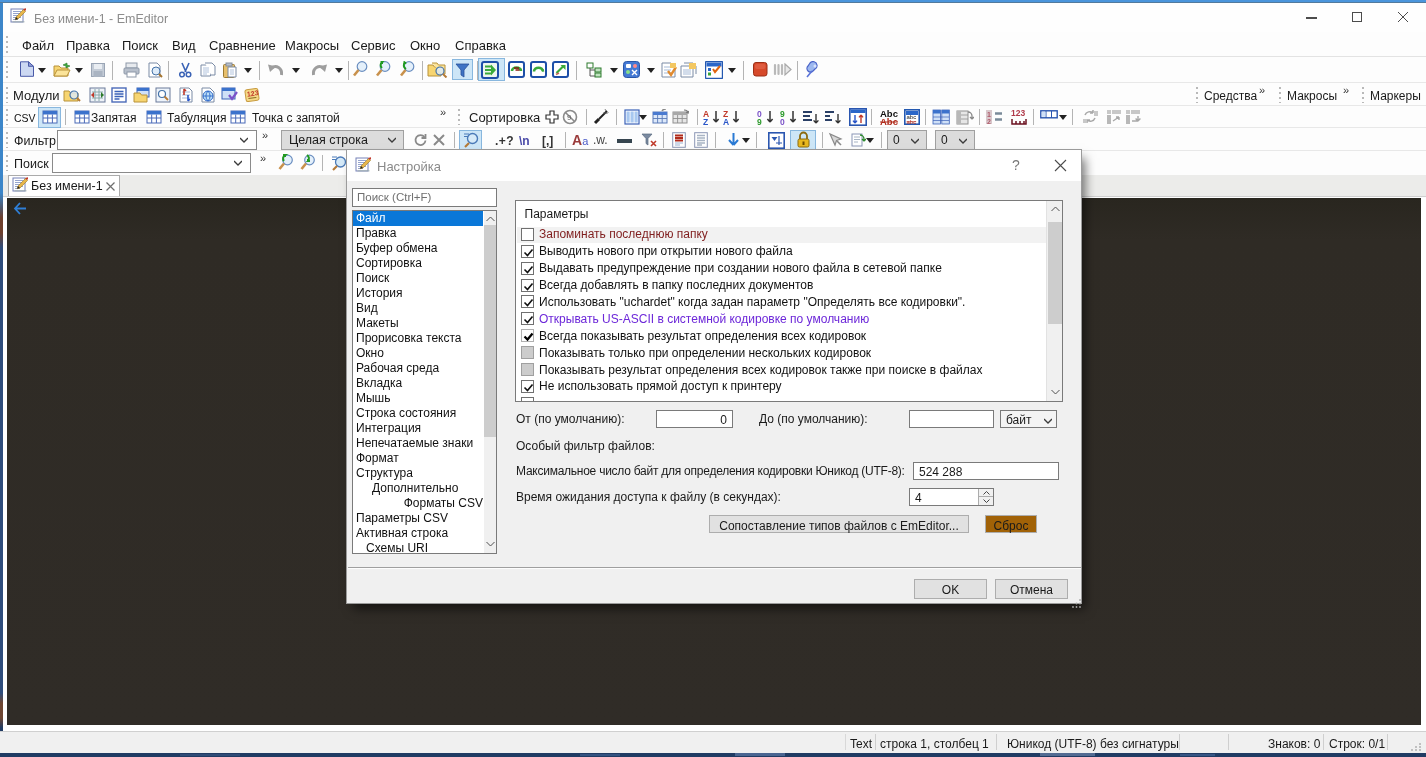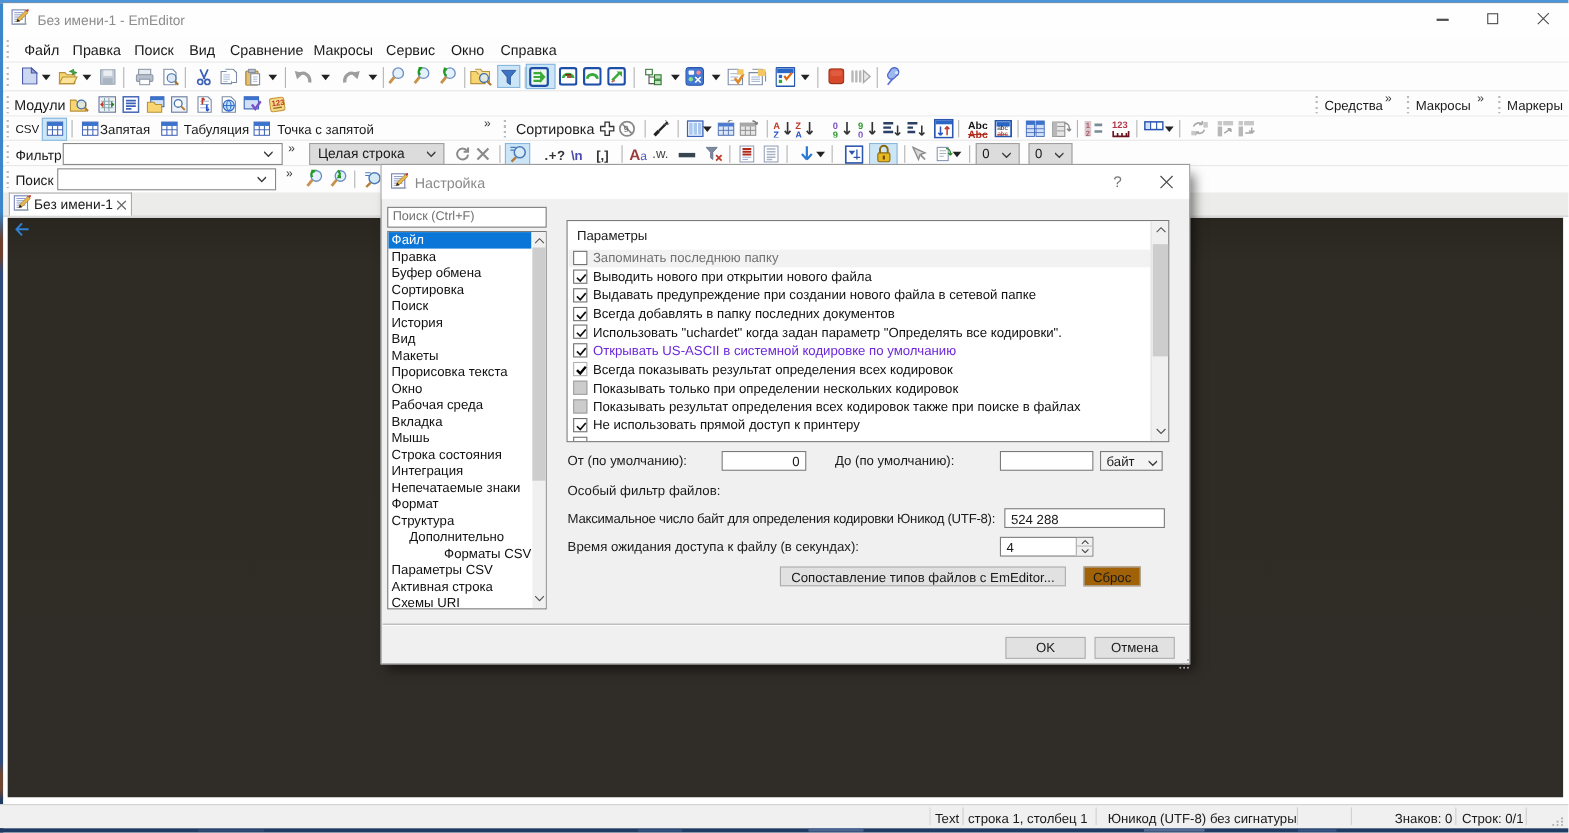--- a/index.html
+++ b/index.html
@@ -645,39 +645,39 @@
         <div style="height:15.04px;line-height:15px;padding-left:3px;white-space:nowrap;overflow:hidden;">Мышь</div>
         <div style="height:15.04px;line-height:15px;padding-left:3px;white-space:nowrap;overflow:hidden;">Строка состояния</div>
         <div style="height:15.04px;line-height:15px;padding-left:3px;white-space:nowrap;overflow:hidden;">Интеграция</div>
         <div style="height:15.04px;line-height:15px;padding-left:3px;white-space:nowrap;overflow:hidden;">Непечатаемые знаки</div>
         <div style="height:15.04px;line-height:15px;padding-left:3px;white-space:nowrap;overflow:hidden;">Формат</div>
         <div style="height:15.04px;line-height:15px;padding-left:3px;white-space:nowrap;overflow:hidden;">Структура</div>
         <div style="height:15.04px;line-height:15px;padding-left:19px;white-space:nowrap;overflow:hidden;">Дополнительно</div>
         <div style="height:15.04px;line-height:15px;padding-left:15px;white-space:nowrap;overflow:hidden;text-align:right;">Форматы CSV</div>
         <div style="height:15.04px;line-height:15px;padding-left:3px;white-space:nowrap;overflow:hidden;">Параметры CSV</div>
         <div style="height:15.04px;line-height:15px;padding-left:3px;white-space:nowrap;overflow:hidden;">Активная строка</div>
-        <div style="height:15.04px;line-height:15px;padding-left:3px;white-space:nowrap;overflow:hidden;">Схемы URI</div>
+        <div style="height:15.04px;line-height:15px;padding-left:13px;white-space:nowrap;overflow:hidden;">Схемы URI</div>
       </div>
     <div class="abs" style="left:131px;top:0;width:12.5px;height:342px;background:#f0f0f0">
       <svg class="abs" style="left:2px;top:5px" width="9" height="6">
           <path d="M0.5 5 L4.5 1 L8.5 5" stroke="#505050" fill="none"></path>
         </svg>
       <div class="abs" style="left:0;top:14px;width:12.5px;height:212px;background:#cdcdcd"></div>
       <svg class="abs" style="left:2px;top:330px" width="9" height="6">
           <path d="M0.5 1 L4.5 5 L8.5 1" stroke="#505050" fill="none"></path>
         </svg>
     </div>
   </div>
 
   <div class="abs" style="left:167.5px;top:50px;width:548px;height:201.5px;background:#fff;border:1px solid #7a7a7a;overflow:hidden">
     <div class="abs t12" style="left:9px;top:6px">Параметры</div>
     <div class="abs" style="left:1px;top:25.8px;width:529px;height:16.5px;background:#f2f2f2"></div>
     <div id="chkrows">
         <div style="position:absolute;left:5px;top:26.8px;width:13px;height:13px;background:#fff;border:1px solid #707070"></div>
-        <div style="position:absolute;left:23.5px;top:26.3px;font-size:12px;color:#737373;white-space:nowrap">Запоминать последнюю папку</div>
+        <div style="position:absolute;left:23.5px;top:26.3px;font-size:12px;color:#7f1d1d;white-space:nowrap">Запоминать последнюю папку</div>
         <div style="position:absolute;left:5px;top:43.7px;width:13px;height:13px;background:#fff;border:1px solid #707070">
           <svg width="13" height="13" style="position:absolute;left:0;top:0">
             <path d="M2.5 6.5 L5.5 9.5 L10.5 3.5" stroke="#111" stroke-width="1.6" fill="none"></path>
           </svg>
         </div>
         <div style="position:absolute;left:23.5px;top:43.2px;font-size:12px;color:#111;white-space:nowrap">Выводить нового при открытии нового файла</div>
         <div style="position:absolute;left:5px;top:60.599999999999994px;width:13px;height:13px;background:#fff;border:1px solid #707070">
           <svg width="13" height="13" style="position:absolute;left:0;top:0">
             <path d="M2.5 6.5 L5.5 9.5 L10.5 3.5" stroke="#111" stroke-width="1.6" fill="none"></path>
           </svg>

